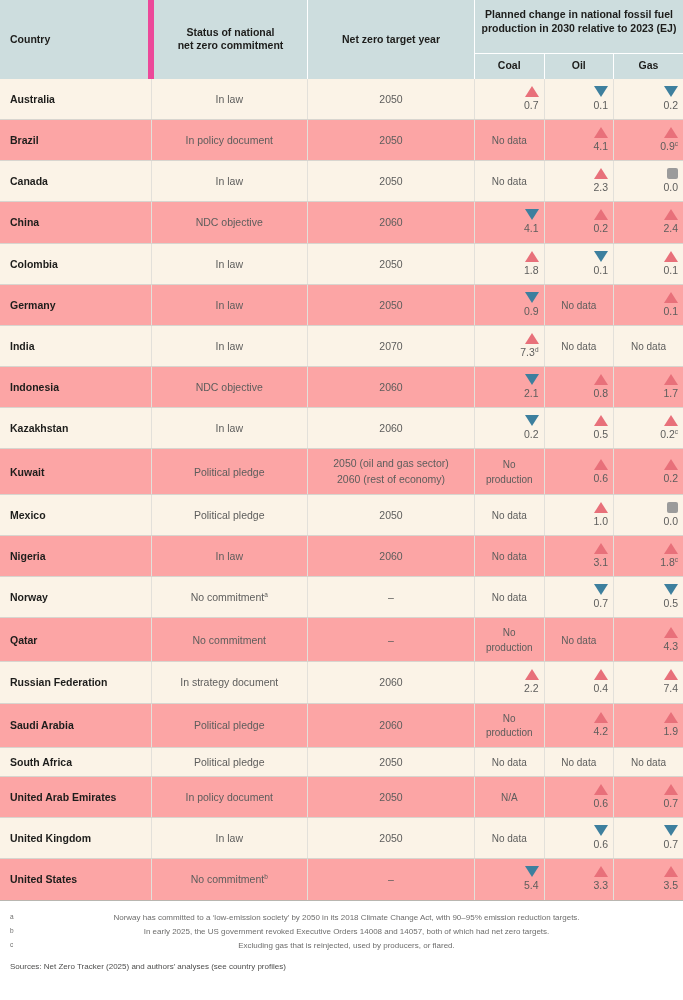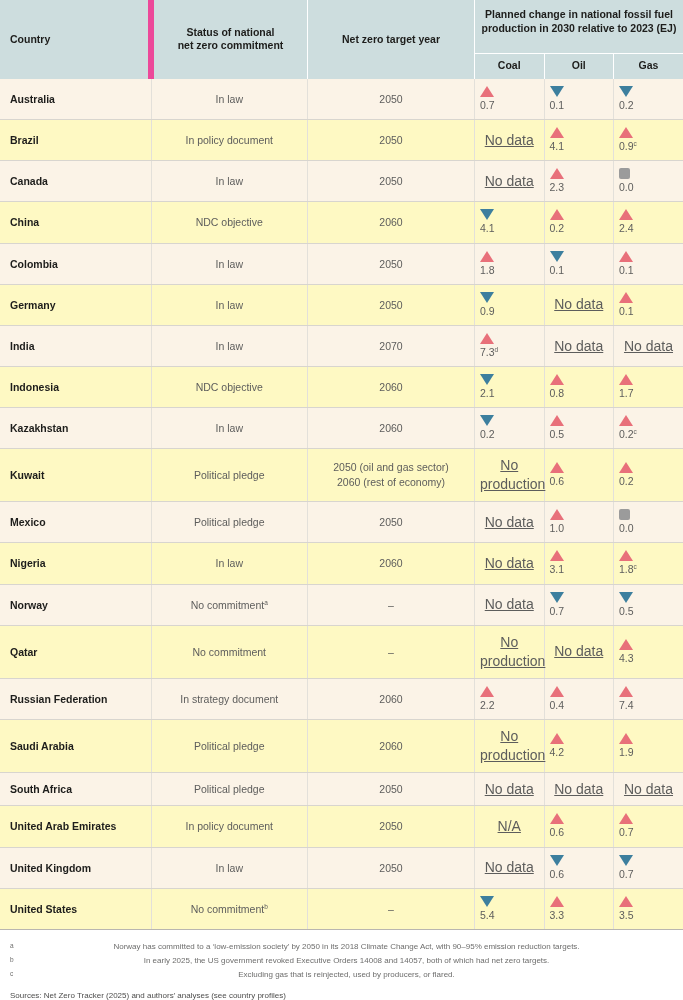--- a/index.html
+++ b/index.html
@@ -62,37 +62,37 @@
     font-size: 10.5px;
     color: #5d5d5c;
     border-bottom: 1px solid #d8d5cf;
     border-right: 1px solid #e3e0da;
     vertical-align: middle;
     padding: 7px 5px;
     text-align: center;
     line-height: 1.35;
   }
   tbody tr.odd td { background: #fbf3e7; }
-  tbody tr.even td { background: #fef9c3; }
+  tbody tr.even td { background: #fca5a5; }
   tbody tr:last-child td { border-bottom: 1px solid #b9b6b0; }
 
   td.c-country {
     text-align: left;
     padding-left: 10px;
     font-weight: bold;
     color: #1d1d1b;
     font-size: 10.5px;
   }
   td.c-num.last { border-right: none; }
 
   
   .cellval {
     display: flex;
     flex-direction: column;
-    align-items: flex-start;
+    align-items: flex-end;
     justify-content: center;
     gap: 1px;
     min-height: 26px;
   }
   .tri {
     width: 0;
     height: 0;
     display: block;
   }
   .tri.up {
@@ -112,21 +112,21 @@
     border-radius: 2px;
   }
   .valnum {
     font-size: 10.5px;
     color: #5d5d5c;
   }
   .valnum sup {
     font-size: 6.5px;
     vertical-align: super;
   }
-  .nodata { font-size: 14px; color: #5d5d5c; text-decoration: underline; }
+  .nodata { font-size: 10px; color: #5d5d5c; }
 
   .yr-multi { line-height: 1.45; }
 
   sup.fn {
     font-size: 6.5px;
     vertical-align: super;
   }
 
   
   .notes {

